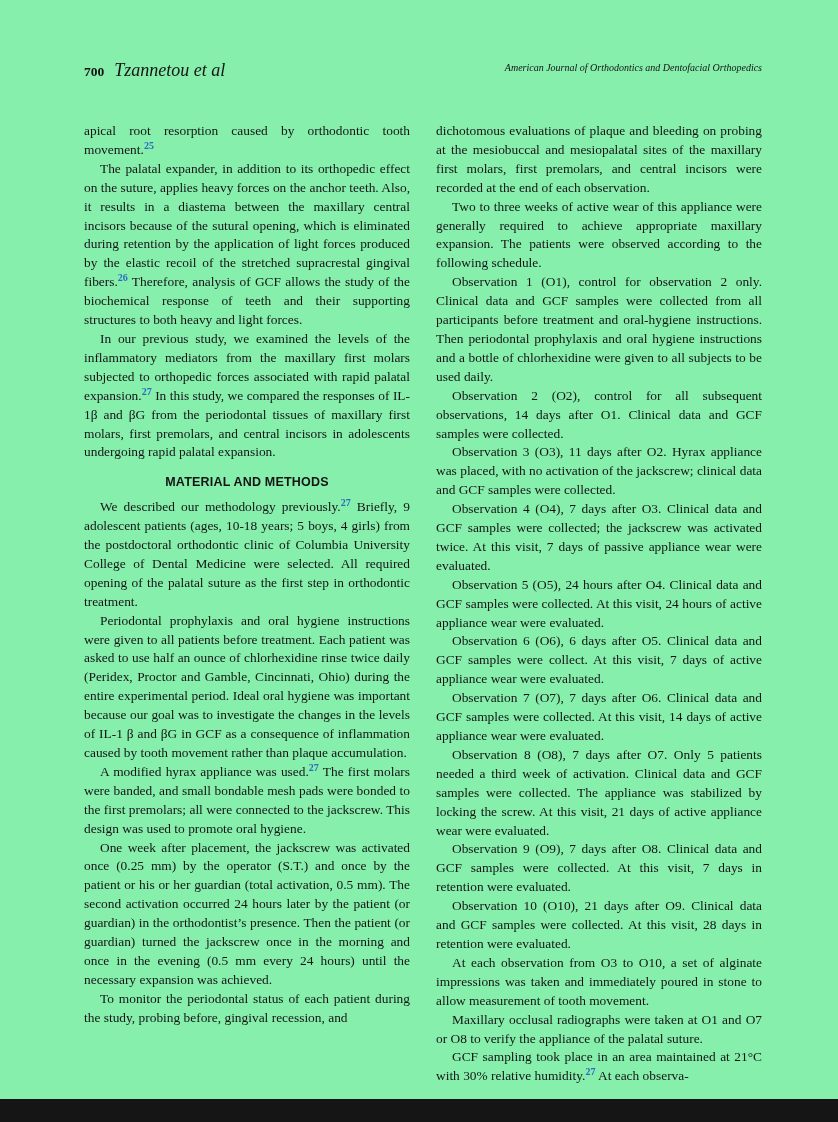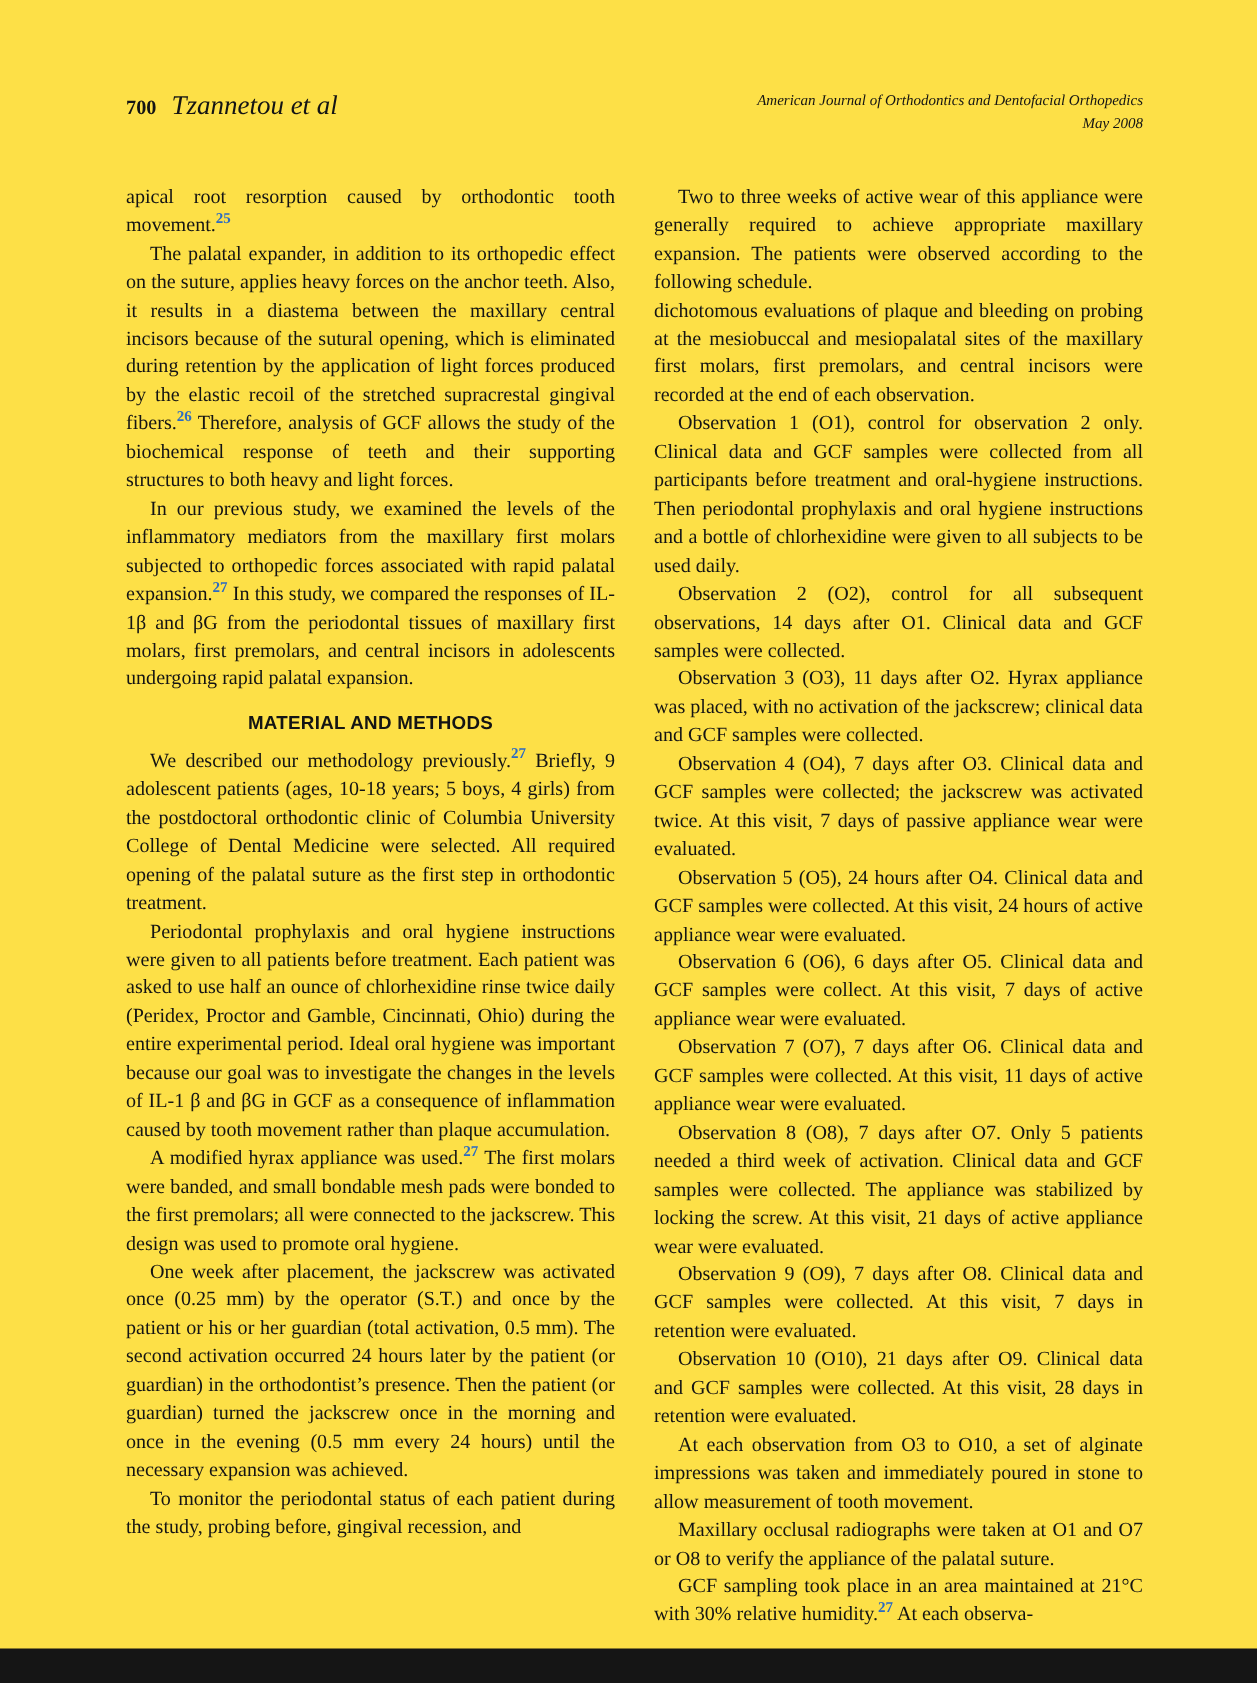--- a/index.html
+++ b/index.html
@@ -4,21 +4,21 @@
 <style>
   html, body { margin: 0; padding: 0; }
   body {
     width: 838px; height: 1122px;
     background: #e8e8e8;
     font-family: "Liberation Serif", serif;
   }
   .page {
     position: relative;
     width: 838px; height: 1122px;
-    background: #fde047;
+    background: #86efac;
     color: #141414;
     overflow: hidden;
   }
   .page-header {
     position: absolute;
     top: 60px; left: 84px; right: 76px;
     display: flex;
     justify-content: space-between;
     align-items: flex-start;
   }
@@ -74,46 +74,45 @@
 
 <div class="page">
 
   <header class="page-header">
     <div class="header-left">
       <span class="page-num">700</span>
       <span class="running-authors">Tzannetou et al</span>
     </div>
     <div class="header-right">
       <div class="journal-title">American Journal of Orthodontics and Dentofacial Orthopedics</div>
-      <div class="issue-date">May 2008</div>
     </div>
   </header>
 
   <main class="columns">
     <section class="column">
         <p class="para">apical root resorption caused by orthodontic tooth movement.<sup class="ref">25</sup></p>
         <p class="para indent">The palatal expander, in addition to its orthopedic effect on the suture, applies heavy forces on the anchor teeth. Also, it results in a diastema between the maxillary central incisors because of the sutural opening, which is eliminated during retention by the application of light forces produced by the elastic recoil of the stretched supracrestal gingival fibers.<sup class="ref">26</sup> Therefore, analysis of GCF allows the study of the biochemical response of teeth and their supporting structures to both heavy and light forces.</p>
         <p class="para indent">In our previous study, we examined the levels of the inflammatory mediators from the maxillary first molars subjected to orthopedic forces associated with rapid palatal expansion.<sup class="ref">27</sup> In this study, we compared the responses of IL-1β and βG from the periodontal tissues of maxillary first molars, first premolars, and central incisors in adolescents undergoing rapid palatal expansion.</p>
         <h2 class="section-heading">MATERIAL AND METHODS</h2>
         <p class="para indent">We described our methodology previously.<sup class="ref">27</sup> Briefly, 9 adolescent patients (ages, 10-18 years; 5 boys, 4 girls) from the postdoctoral orthodontic clinic of Columbia University College of Dental Medicine were selected. All required opening of the palatal suture as the first step in orthodontic treatment.</p>
         <p class="para indent">Periodontal prophylaxis and oral hygiene instructions were given to all patients before treatment. Each patient was asked to use half an ounce of chlorhexidine rinse twice daily (Peridex, Proctor and Gamble, Cincinnati, Ohio) during the entire experimental period. Ideal oral hygiene was important because our goal was to investigate the changes in the levels of IL-1 β and βG in GCF as a consequence of inflammation caused by tooth movement rather than plaque accumulation.</p>
         <p class="para indent">A modified hyrax appliance was used.<sup class="ref">27</sup> The first molars were banded, and small bondable mesh pads were bonded to the first premolars; all were connected to the jackscrew. This design was used to promote oral hygiene.</p>
         <p class="para indent">One week after placement, the jackscrew was activated once (0.25 mm) by the operator (S.T.) and once by the patient or his or her guardian (total activation, 0.5 mm). The second activation occurred 24 hours later by the patient (or guardian) in the orthodontist’s presence. Then the patient (or guardian) turned the jackscrew once in the morning and once in the evening (0.5 mm every 24 hours) until the necessary expansion was achieved.</p>
         <p class="para indent">To monitor the periodontal status of each patient during the study, probing before, gingival recession, and</p>
       </section>
     <section class="column">
+        <p class="para">dichotomous evaluations of plaque and bleeding on probing at the mesiobuccal and mesiopalatal sites of the maxillary first molars, first premolars, and central incisors were recorded at the end of each observation.</p>
         <p class="para indent">Two to three weeks of active wear of this appliance were generally required to achieve appropriate maxillary expansion. The patients were observed according to the following schedule.</p>
-        <p class="para">dichotomous evaluations of plaque and bleeding on probing at the mesiobuccal and mesiopalatal sites of the maxillary first molars, first premolars, and central incisors were recorded at the end of each observation.</p>
         <p class="para indent">Observation 1 (O1), control for observation 2 only. Clinical data and GCF samples were collected from all participants before treatment and oral-hygiene instructions. Then periodontal prophylaxis and oral hygiene instructions and a bottle of chlorhexidine were given to all subjects to be used daily.</p>
         <p class="para indent">Observation 2 (O2), control for all subsequent observations, 14 days after O1. Clinical data and GCF samples were collected.</p>
         <p class="para indent">Observation 3 (O3), 11 days after O2. Hyrax appliance was placed, with no activation of the jackscrew; clinical data and GCF samples were collected.</p>
         <p class="para indent">Observation 4 (O4), 7 days after O3. Clinical data and GCF samples were collected; the jackscrew was activated twice. At this visit, 7 days of passive appliance wear were evaluated.</p>
         <p class="para indent">Observation 5 (O5), 24 hours after O4. Clinical data and GCF samples were collected. At this visit, 24 hours of active appliance wear were evaluated.</p>
         <p class="para indent">Observation 6 (O6), 6 days after O5. Clinical data and GCF samples were collect. At this visit, 7 days of active appliance wear were evaluated.</p>
-        <p class="para indent">Observation 7 (O7), 7 days after O6. Clinical data and GCF samples were collected. At this visit, 11 days of active appliance wear were evaluated.</p>
+        <p class="para indent">Observation 7 (O7), 7 days after O6. Clinical data and GCF samples were collected. At this visit, 14 days of active appliance wear were evaluated.</p>
         <p class="para indent">Observation 8 (O8), 7 days after O7. Only 5 patients needed a third week of activation. Clinical data and GCF samples were collected. The appliance was stabilized by locking the screw. At this visit, 21 days of active appliance wear were evaluated.</p>
         <p class="para indent">Observation 9 (O9), 7 days after O8. Clinical data and GCF samples were collected. At this visit, 7 days in retention were evaluated.</p>
         <p class="para indent">Observation 10 (O10), 21 days after O9. Clinical data and GCF samples were collected. At this visit, 28 days in retention were evaluated.</p>
         <p class="para indent">At each observation from O3 to O10, a set of alginate impressions was taken and immediately poured in stone to allow measurement of tooth movement.</p>
         <p class="para indent">Maxillary occlusal radiographs were taken at O1 and O7 or O8 to verify the appliance of the palatal suture.</p>
         <p class="para indent">GCF sampling took place in an area maintained at 21°C with 30% relative humidity.<sup class="ref">27</sup> At each observa-</p>
       </section>
   </main>
 
   <footer class="bottom-bar"></footer>

